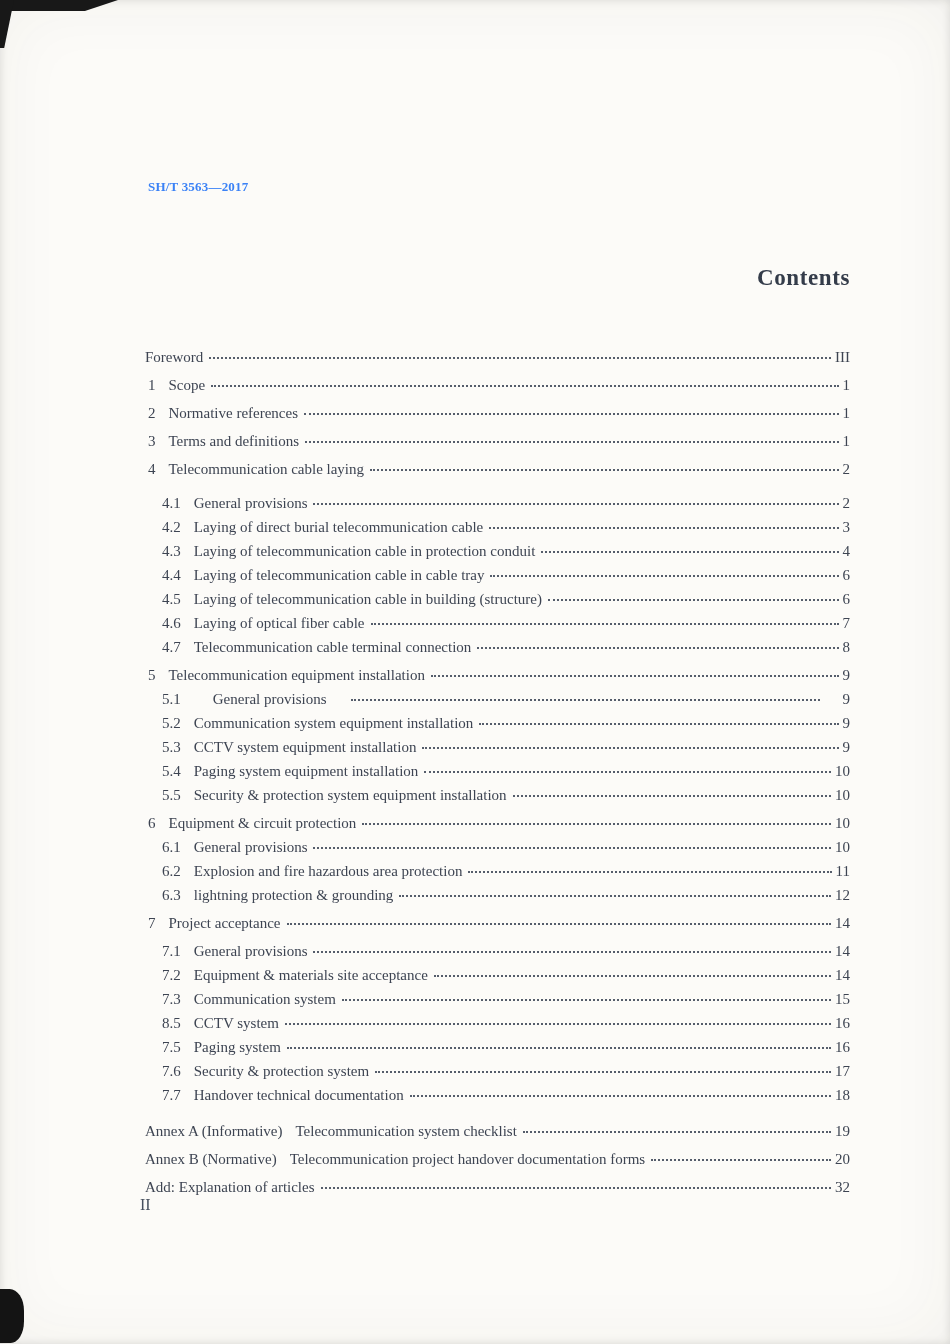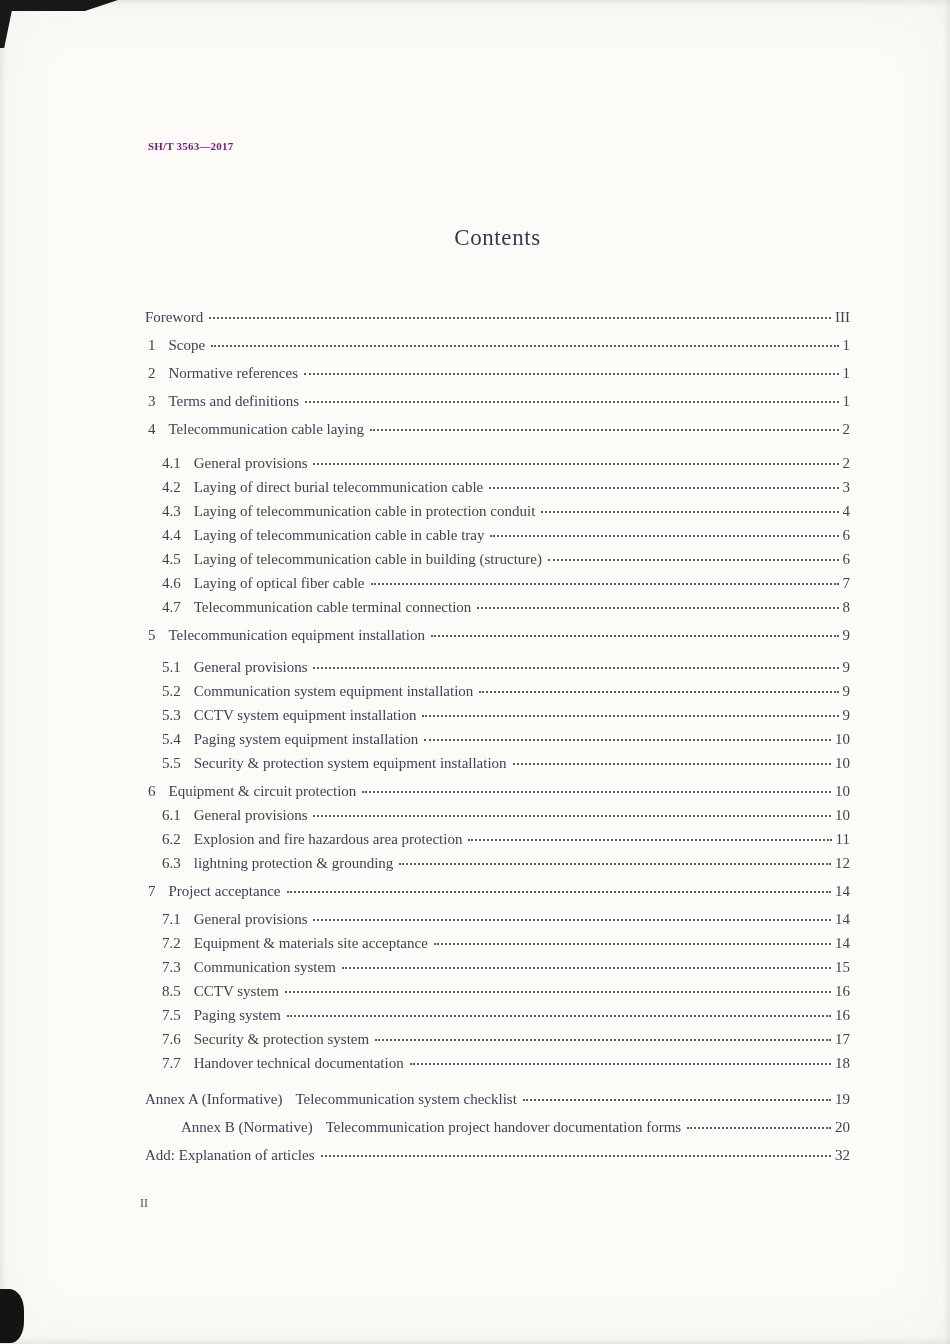--- a/index.html
+++ b/index.html
@@ -29,30 +29,31 @@
     position: absolute; left: 0; top: 1289px; width: 24px; height: 54px;
     background: #141414;
     border-radius: 0 60% 55% 0 / 0 40% 40% 0;
   }
   .content {
     position: absolute;
     left: 145px; right: 100px; top: 137px;
   }
   .doc-code {
     font-weight: bold;
-    font-size: 11px;
+    font-size: 13px;
     line-height: 19px;
     margin-left: 3px;
     letter-spacing: 0.2px;
-    color: #701a75;
+    color: #3b82f6;
+    margin-top: 40px;
   }
   .doc-title {
     margin-top: 68px;
-    text-align: center;
-    font-weight: normal;
+    text-align: right;
+    font-weight: bold;
     font-size: 23px;
     line-height: 28px;
     letter-spacing: 0.6px;
     color: #343c4a;
   }
   .toc { margin-top: 53px; }
   .toc-row {
     display: flex;
     align-items: baseline;
     height: 24px;
@@ -71,21 +72,21 @@
     border-bottom: 2px dotted #555d6b;
     position: relative;
     top: -3px;
     margin: 0 4px 0 6px;
   }
   .pg { text-align: center; }
   .footer-num {
     position: absolute;
     left: 140px;
     top: 1196px;
-    font-size: 12px;
+    font-size: 16px;
     color: #47505e;
   }
 </style>
 </head>
 <body>
 
 <div class="page">
   <div class="artifact-top-h"></div>
   <div class="artifact-top-v"></div>
   <div class="artifact-bottom"></div>
@@ -164,21 +165,21 @@
           <span class="t">Telecommunication cable terminal connection</span>
           <span class="leader"></span>
           <span class="pg">8</span>
         </div>
         <div class="toc-row lv1" style="margin-top: 4px;">
           <span class="num">5</span>
           <span class="t">Telecommunication equipment installation</span>
           <span class="leader"></span>
           <span class="pg">9</span>
         </div>
-        <div class="toc-row lv2" style="margin-top: 8px;">
+        <div class="toc-row lv2" style="margin-top: 0; gap: 19px;">
           <span class="num">5.1</span>
           <span class="t">General provisions</span>
           <span class="leader"></span>
           <span class="pg">9</span>
         </div>
         <div class="toc-row lv2">
           <span class="num">5.2</span>
           <span class="t">Communication system equipment installation</span>
           <span class="leader"></span>
           <span class="pg">9</span>
@@ -272,21 +273,21 @@
           <span class="t">Handover technical documentation</span>
           <span class="leader"></span>
           <span class="pg">18</span>
         </div>
         <div class="toc-row lv0" style="margin-top: 12px;">
           <span class="num">Annex A (Informative)</span>
           <span class="t">Telecommunication system checklist</span>
           <span class="leader"></span>
           <span class="pg">19</span>
         </div>
-        <div class="toc-row lv0" style="margin-top: 4px; margin-left: 36px;">
+        <div class="toc-row lv0" style="margin-top: 4px;">
           <span class="num">Annex B (Normative)</span>
           <span class="t">Telecommunication project handover documentation forms</span>
           <span class="leader"></span>
           <span class="pg">20</span>
         </div>
         <div class="toc-row lv0" style="margin-top: 4px;">
           <span class="t">Add: Explanation of articles</span>
           <span class="leader"></span>
           <span class="pg">32</span>
         </div>

